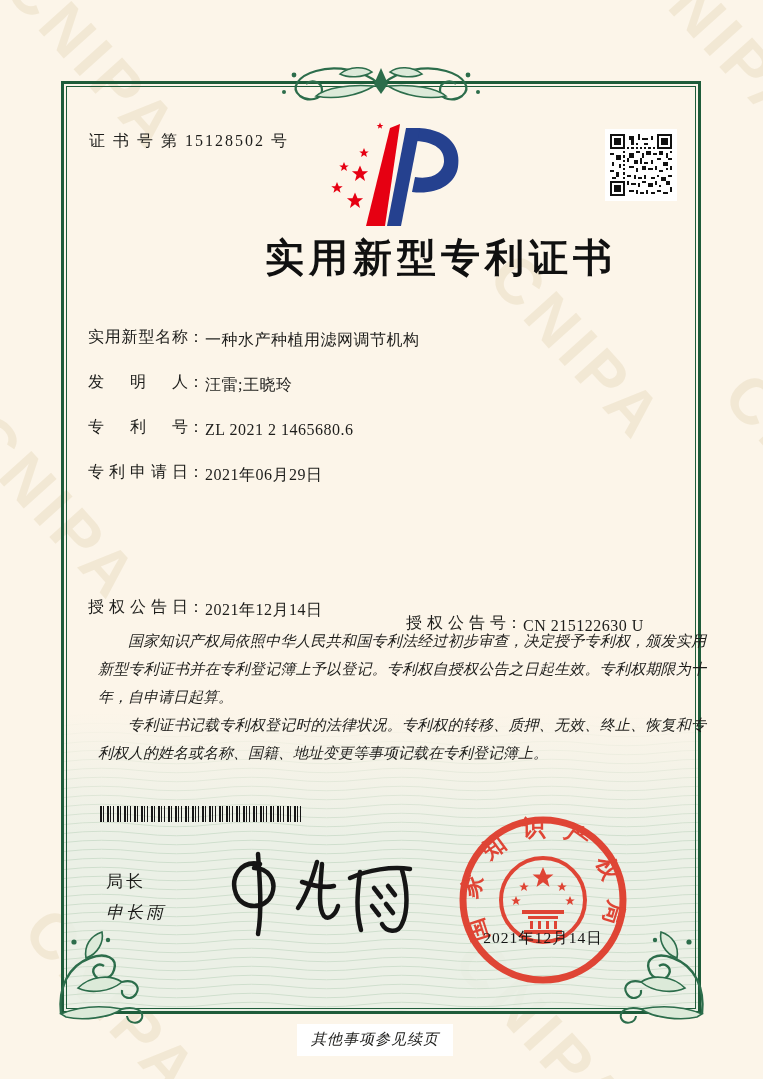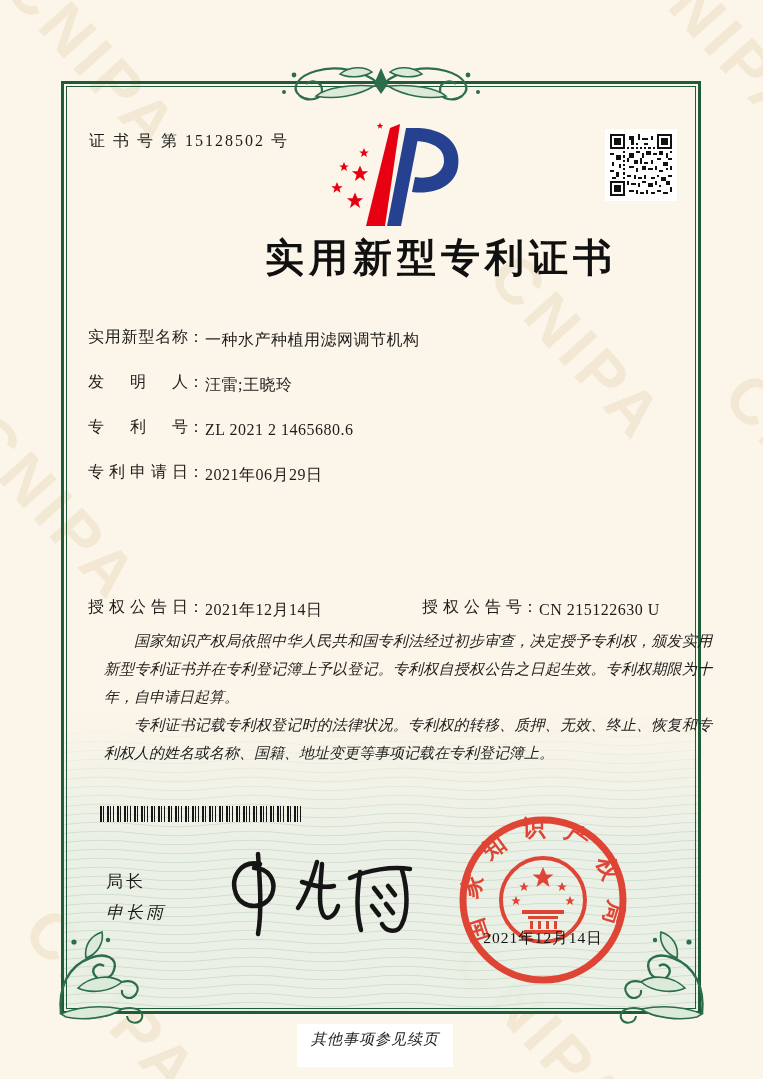--- a/index.html
+++ b/index.html
@@ -60,24 +60,24 @@
   }
   
   .row{position:absolute;left:88px;width:612px;font-size:16px;}
   .flabel{
     display:inline-block;width:100px;
     text-align:justify;text-align-last:justify;
     vertical-align:top;
   }
   .colon{display:inline-block;width:17px;vertical-align:top;}
   .fvalue{display:inline-block;vertical-align:top;max-width:486px;line-height:25px;letter-spacing:0.5px;}
-  .pair2{position:absolute;left:318px;top:0;margin-left:16px;}
+  .pair2{position:absolute;left:318px;top:16px;}
   
   .paras{
-    position:absolute;left:104px;top:627px;width:608px;
+    position:absolute;left:98px;top:627px;width:608px;
     font-size:15px;font-style:italic;line-height:28px;
     text-align:justify;
   }
   .paras p{margin:0;text-indent:2em;}
   
   .barcode{
     position:absolute;left:100px;top:806px;width:202px;height:16px;
     background:
       repeating-linear-gradient(90deg,
         #161616 0 2px,transparent 2px 3px,
@@ -95,21 +95,21 @@
     text-align:center;font-size:15.5px;letter-spacing:1px;color:#141414;
     white-space:nowrap;
   }
   .page-footer{
     position:absolute;left:41px;top:982px;width:640px;
     text-align:center;font-size:14px;letter-spacing:2px;
   }
   .note-box{
     position:absolute;left:297px;top:1024px;
     background:#ffffff;
-    padding:6px 14px 18px;
+    padding:6px 14px 7px;
     font-size:15px;font-style:italic;letter-spacing:1px;
     white-space:nowrap;
   }
 </style>
 </head>
 <body>
 
 <svg width="0" height="0" style="position:absolute" aria-hidden="true">
   <defs>
     <polygon id="star" points="0,-10 2.94,-3.09 9.51,-3.09 4.05,1.18 5.88,8.09 0,3.8 -5.88,8.09 -4.05,1.18 -9.51,-3.09 -2.94,-3.09"></polygon>

